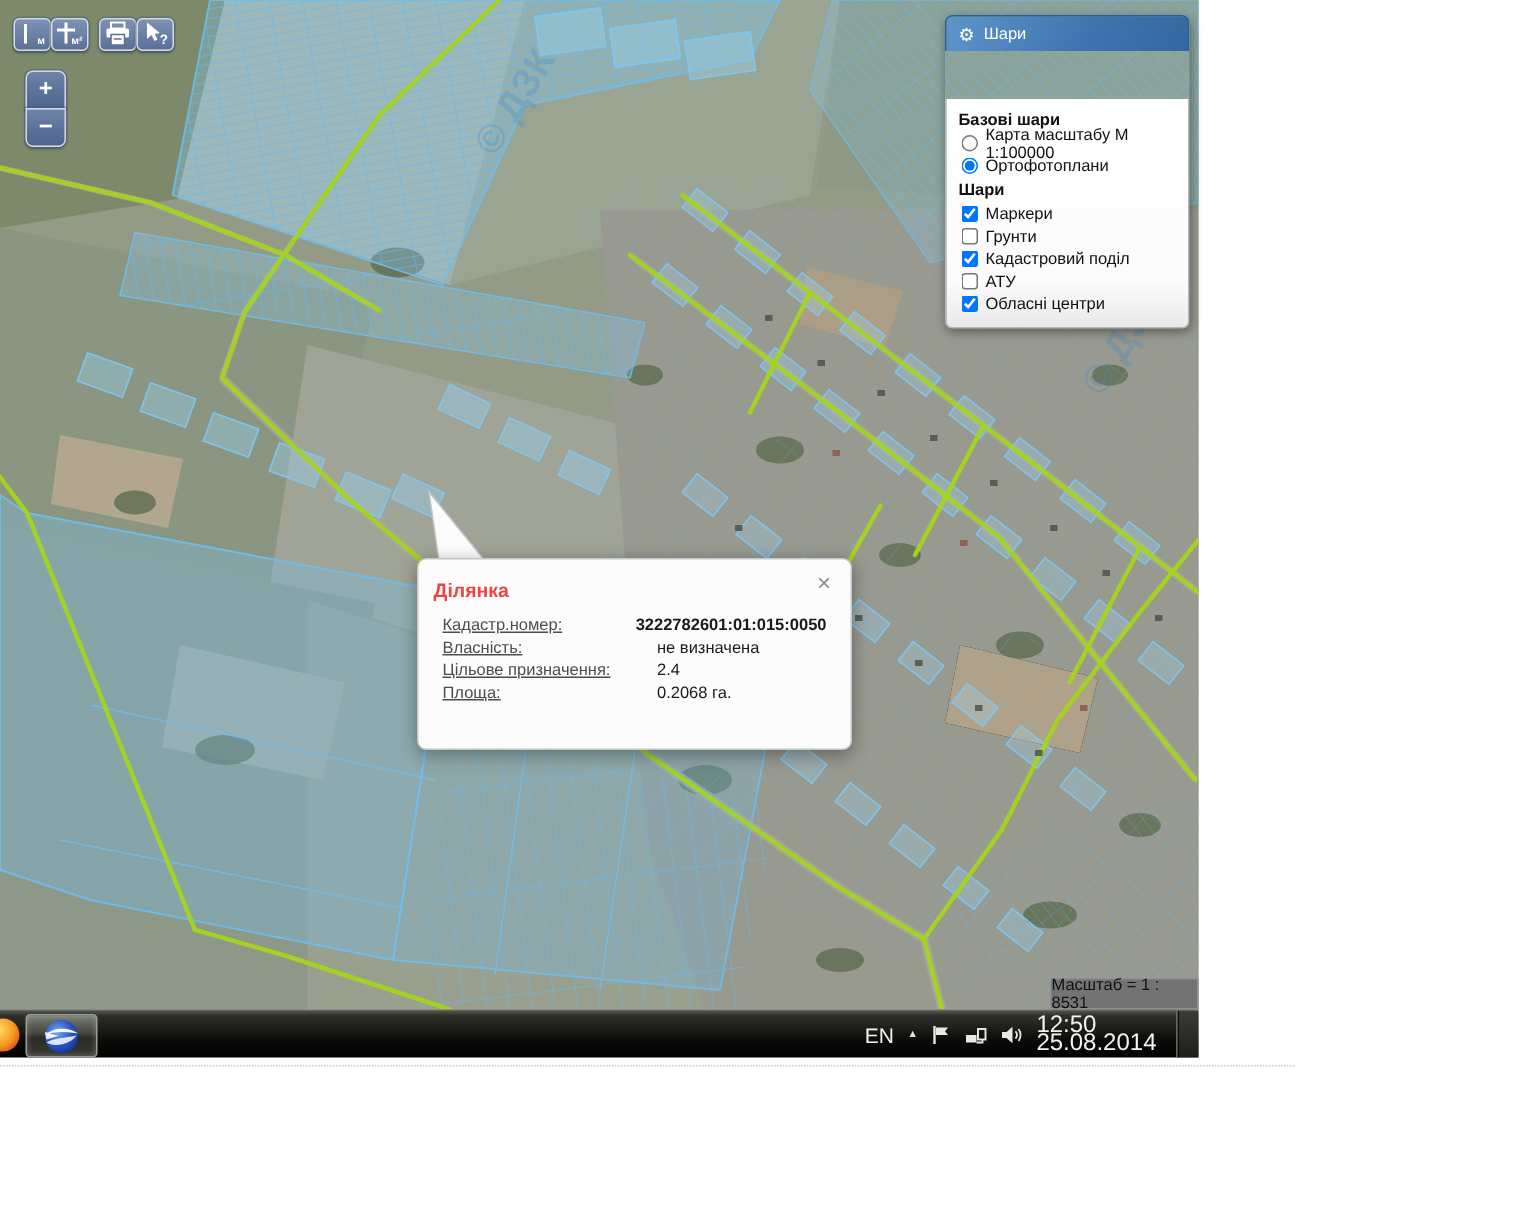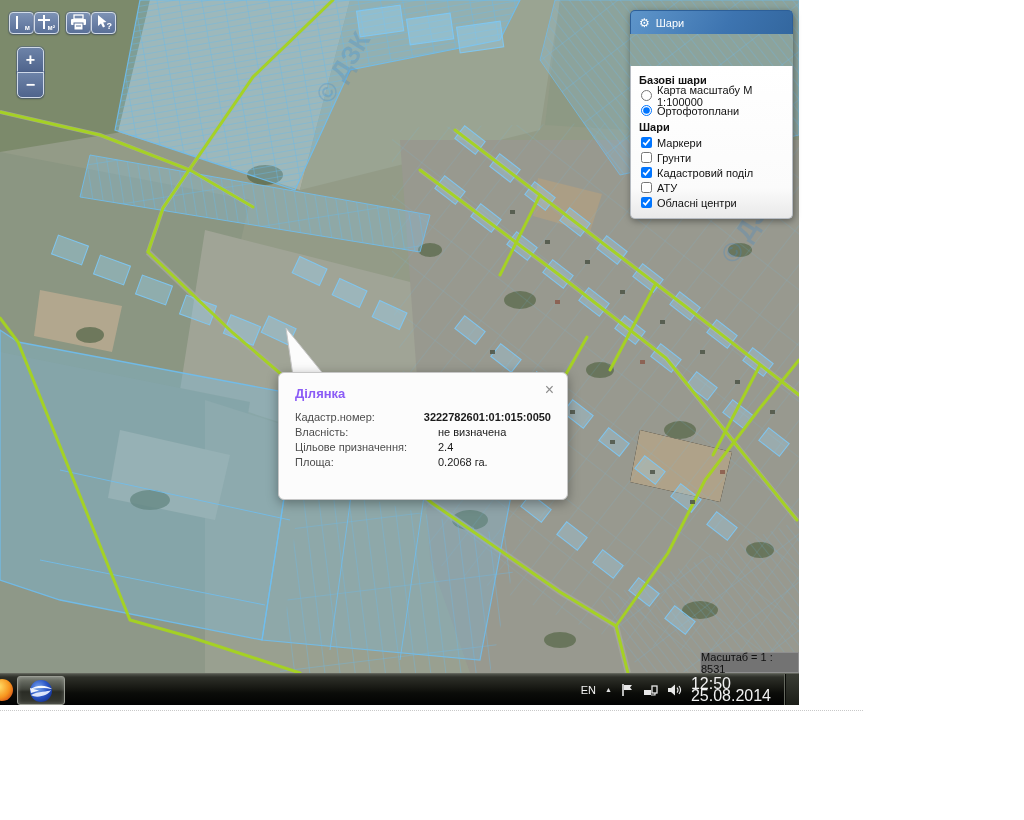--- a/index.html
+++ b/index.html
@@ -37,44 +37,44 @@
   .lp-gear{font-size:12px;line-height:12px;}
   .lp-body{background:linear-gradient(#ffffff 0%,#fbfbfb 80%,#e9e9e9 100%);border:1px solid #b6bbc2;
            border-top:none;border-radius:0 0 5px 5px;padding:5px 8px 8px;color:#111;margin-top:32px;}
   .lp-heading{font-weight:bold;margin:3px 0 2px;}
   .lp-row{display:flex;align-items:center;height:15px;}
   .lp-row input{width:11px;height:11px;margin:0 5px 0 2px;}
 
   
   .popup{position:absolute;left:278px;top:372px;width:288px;height:126px;background:#fcfcfc;
          border:1px solid #c6c6c6;border-radius:6px;box-shadow:0 3px 12px rgba(0,0,0,.35);z-index:31;}
-  .popup-title{font-size:13px;font-weight:bold;color:#8b5cf6;padding:13px 16px 0;}
+  .popup-title{font-size:13px;font-weight:bold;color:#ef4444;padding:13px 10px 0;}
   .popup-close{position:absolute;right:13px;top:9px;color:#8d8d8d;font-size:16px;line-height:16px;cursor:pointer;}
   .popup-rows{padding:9px 16px 0;font-size:11px;}
   .popup-row{display:flex;line-height:15px;}
-  .popup-label{width:115px;color:#4d4d4d;}
+  .popup-label{width:115px;color:#4d4d4d;text-decoration:underline;}
   .popup-value{color:#1a1a1a;margin-left:28px;}
   .popup-value.bold{font-weight:bold;}
   .popup-tail{position:absolute;left:276px;top:324px;z-index:30;}
 
   
   .scale-box{position:absolute;left:700px;top:652px;width:97px;height:19px;background:#737373;
              border:1px solid #8f8f8f;font-size:11px;color:#111;display:flex;align-items:center;justify-content:center;}
 
   
   .taskbar{position:absolute;left:0;top:673px;width:799px;height:31px;overflow:hidden;
            background:linear-gradient(#50534b 0%,#2e3029 10%,#171813 45%,#0b0c09 62%,#020202 100%);
            border-top:1px solid #62655c;}
   .orb-partial{position:absolute;left:-9px;top:5px;width:22px;height:22px;border-radius:50%;
                background:radial-gradient(circle at 35% 35%,#ffe06a,#f7941d 55%,#c2351a 95%);}
   .ge-btn{position:absolute;left:17px;top:2px;width:46px;height:27px;border-radius:3px;
           border:1px solid #9a9d94;background:linear-gradient(#787c72,#42453d 45%,#2a2c25 55%,#383a32);
           box-shadow:inset 0 0 4px rgba(255,255,255,.25);display:flex;align-items:center;justify-content:center;cursor:pointer;}
   .tray{position:absolute;right:28px;top:0;height:31px;display:flex;align-items:center;gap:9px;color:#f2f2f2;}
-  .tray-en{font-size:11px;cursor:pointer;}
+  .tray-en{font-size:14px;cursor:pointer;}
   .tray-chevron{font-size:7px;color:#e0e0e0;cursor:pointer;}
   .tray-icon{display:flex;align-items:center;cursor:pointer;}
   .tray-clock{font-size:16px;line-height:12px;text-align:left;cursor:pointer;}
   .show-desktop{position:absolute;right:0;top:0;width:14px;height:31px;cursor:pointer;
                 background:linear-gradient(#3a3d35,#1c1e18);border-left:1px solid #666a60;box-shadow:inset 1px 0 0 #0a0b08;}
   .dotline{position:absolute;left:0;top:710px;width:863px;border-top:1px dotted #b3b3b3;opacity:.7;}
 </style>
 </head>
 <body>
 

